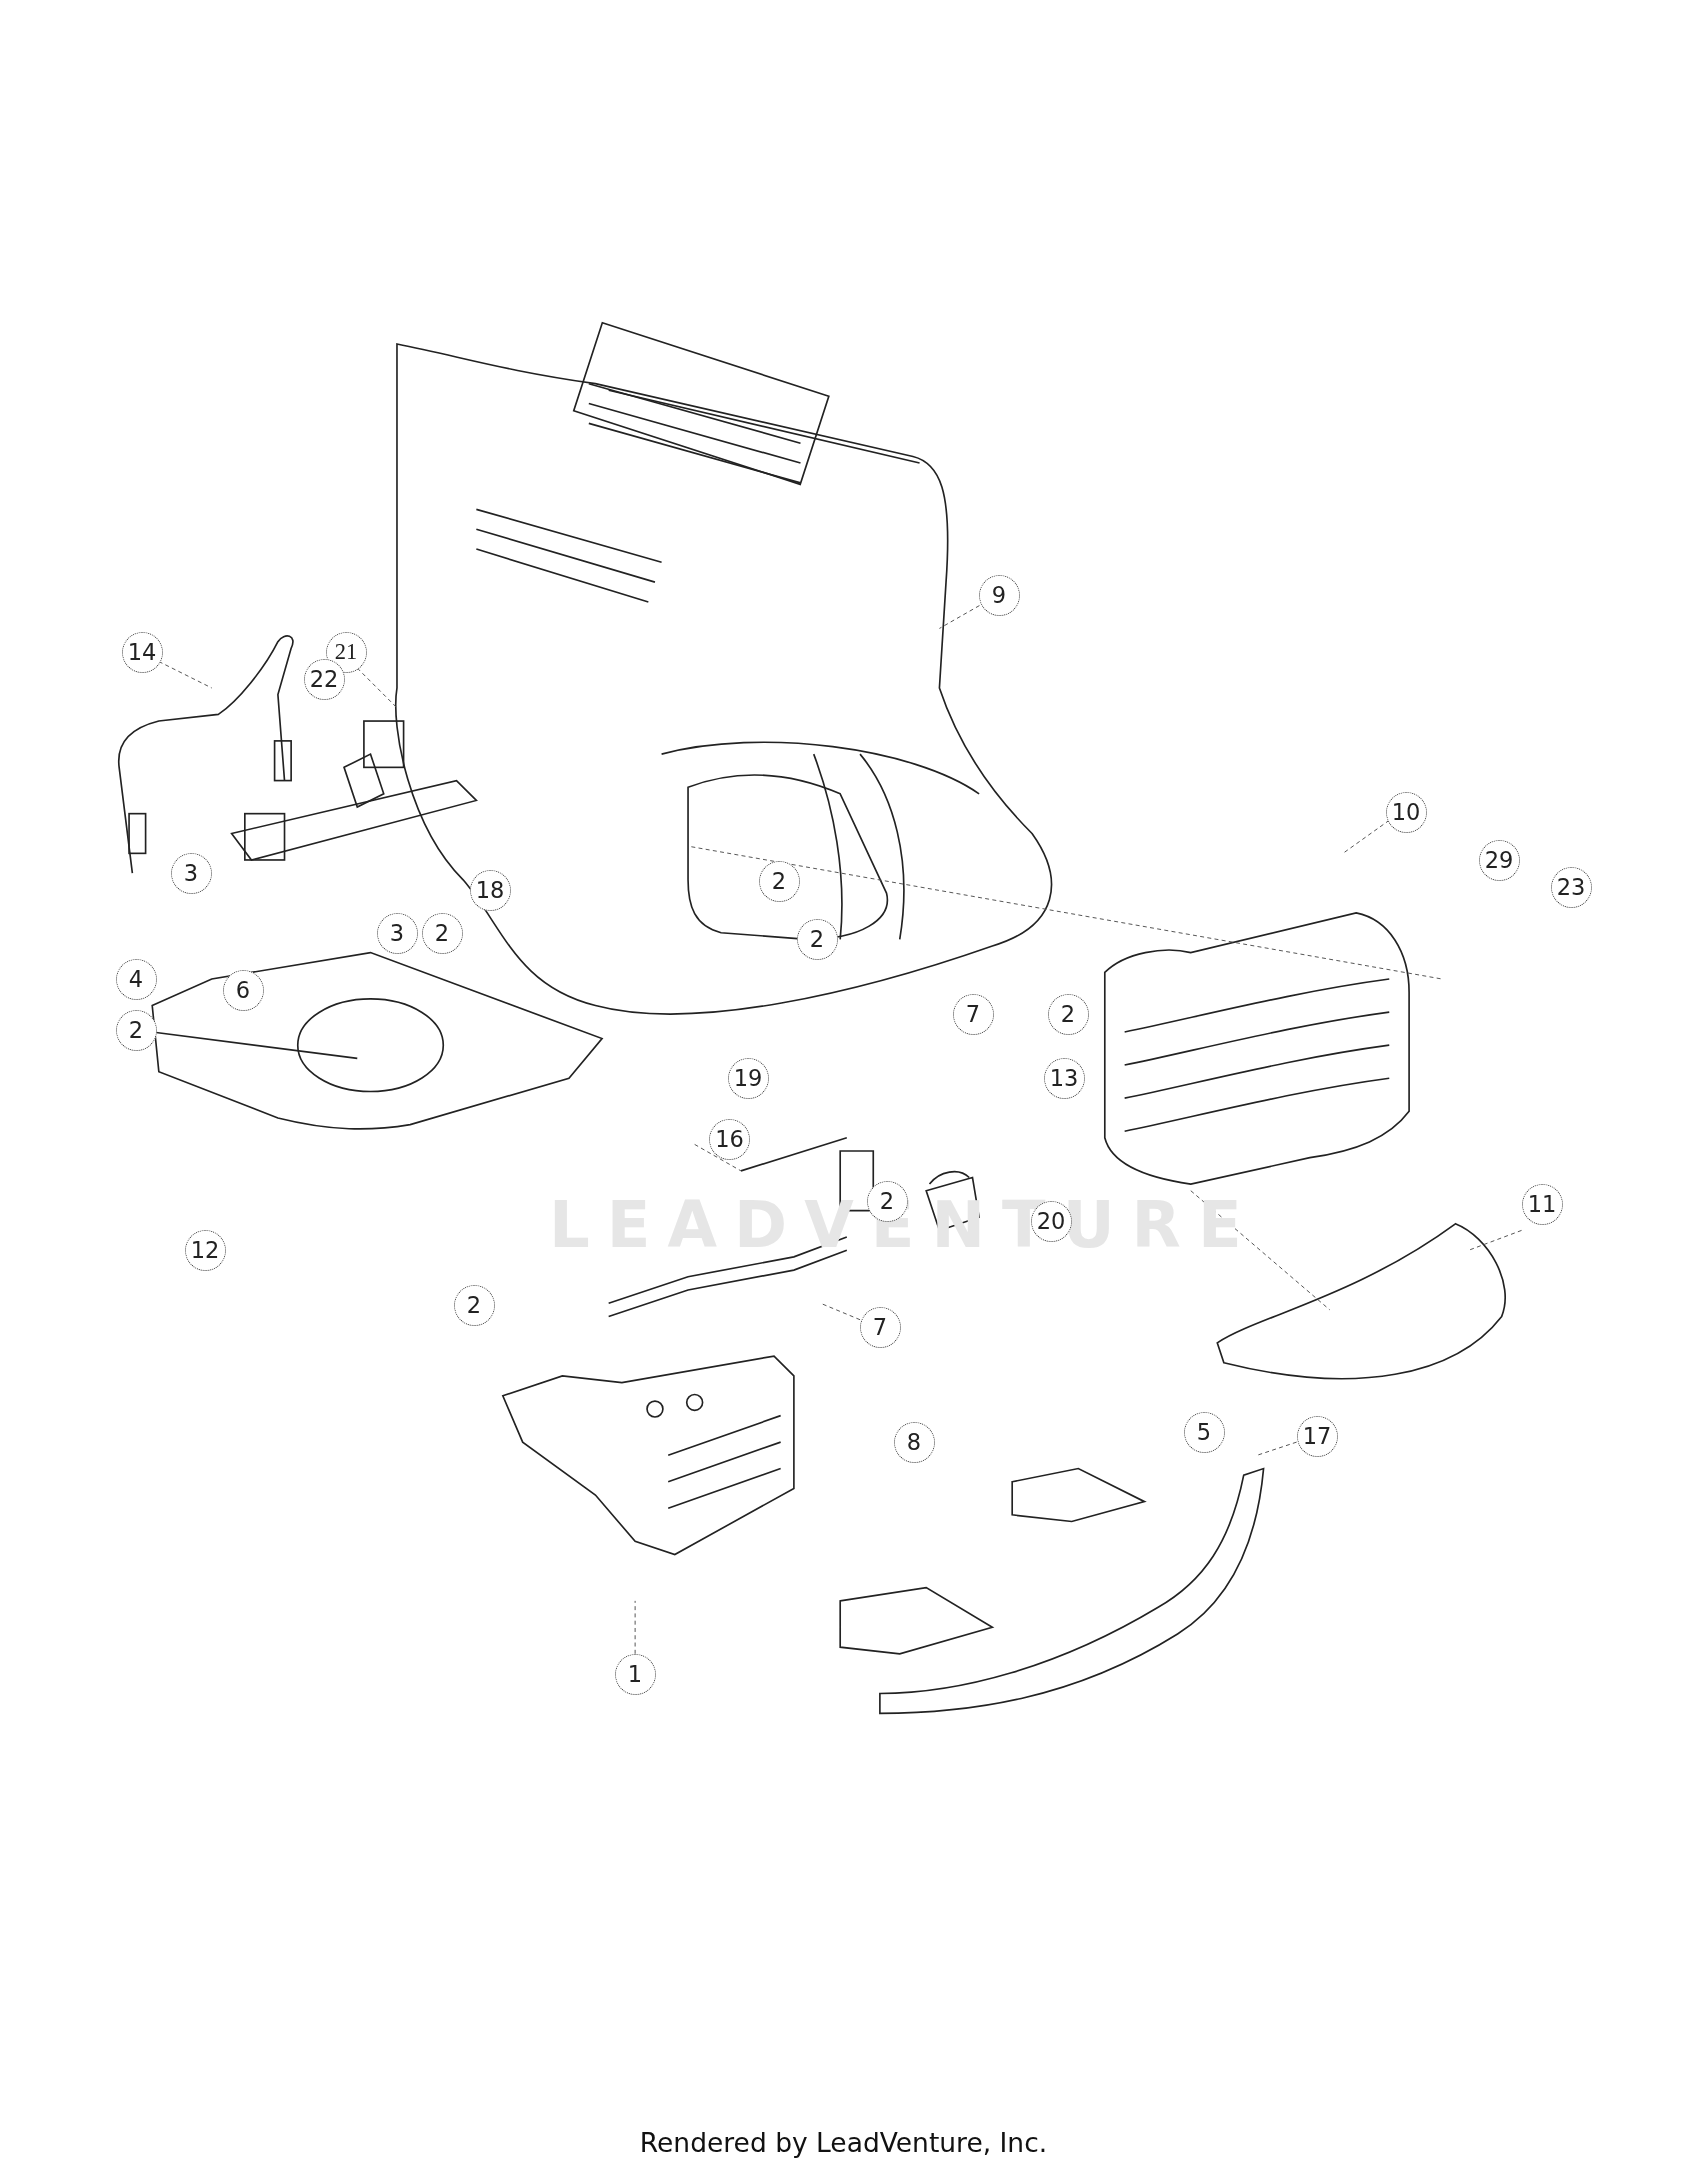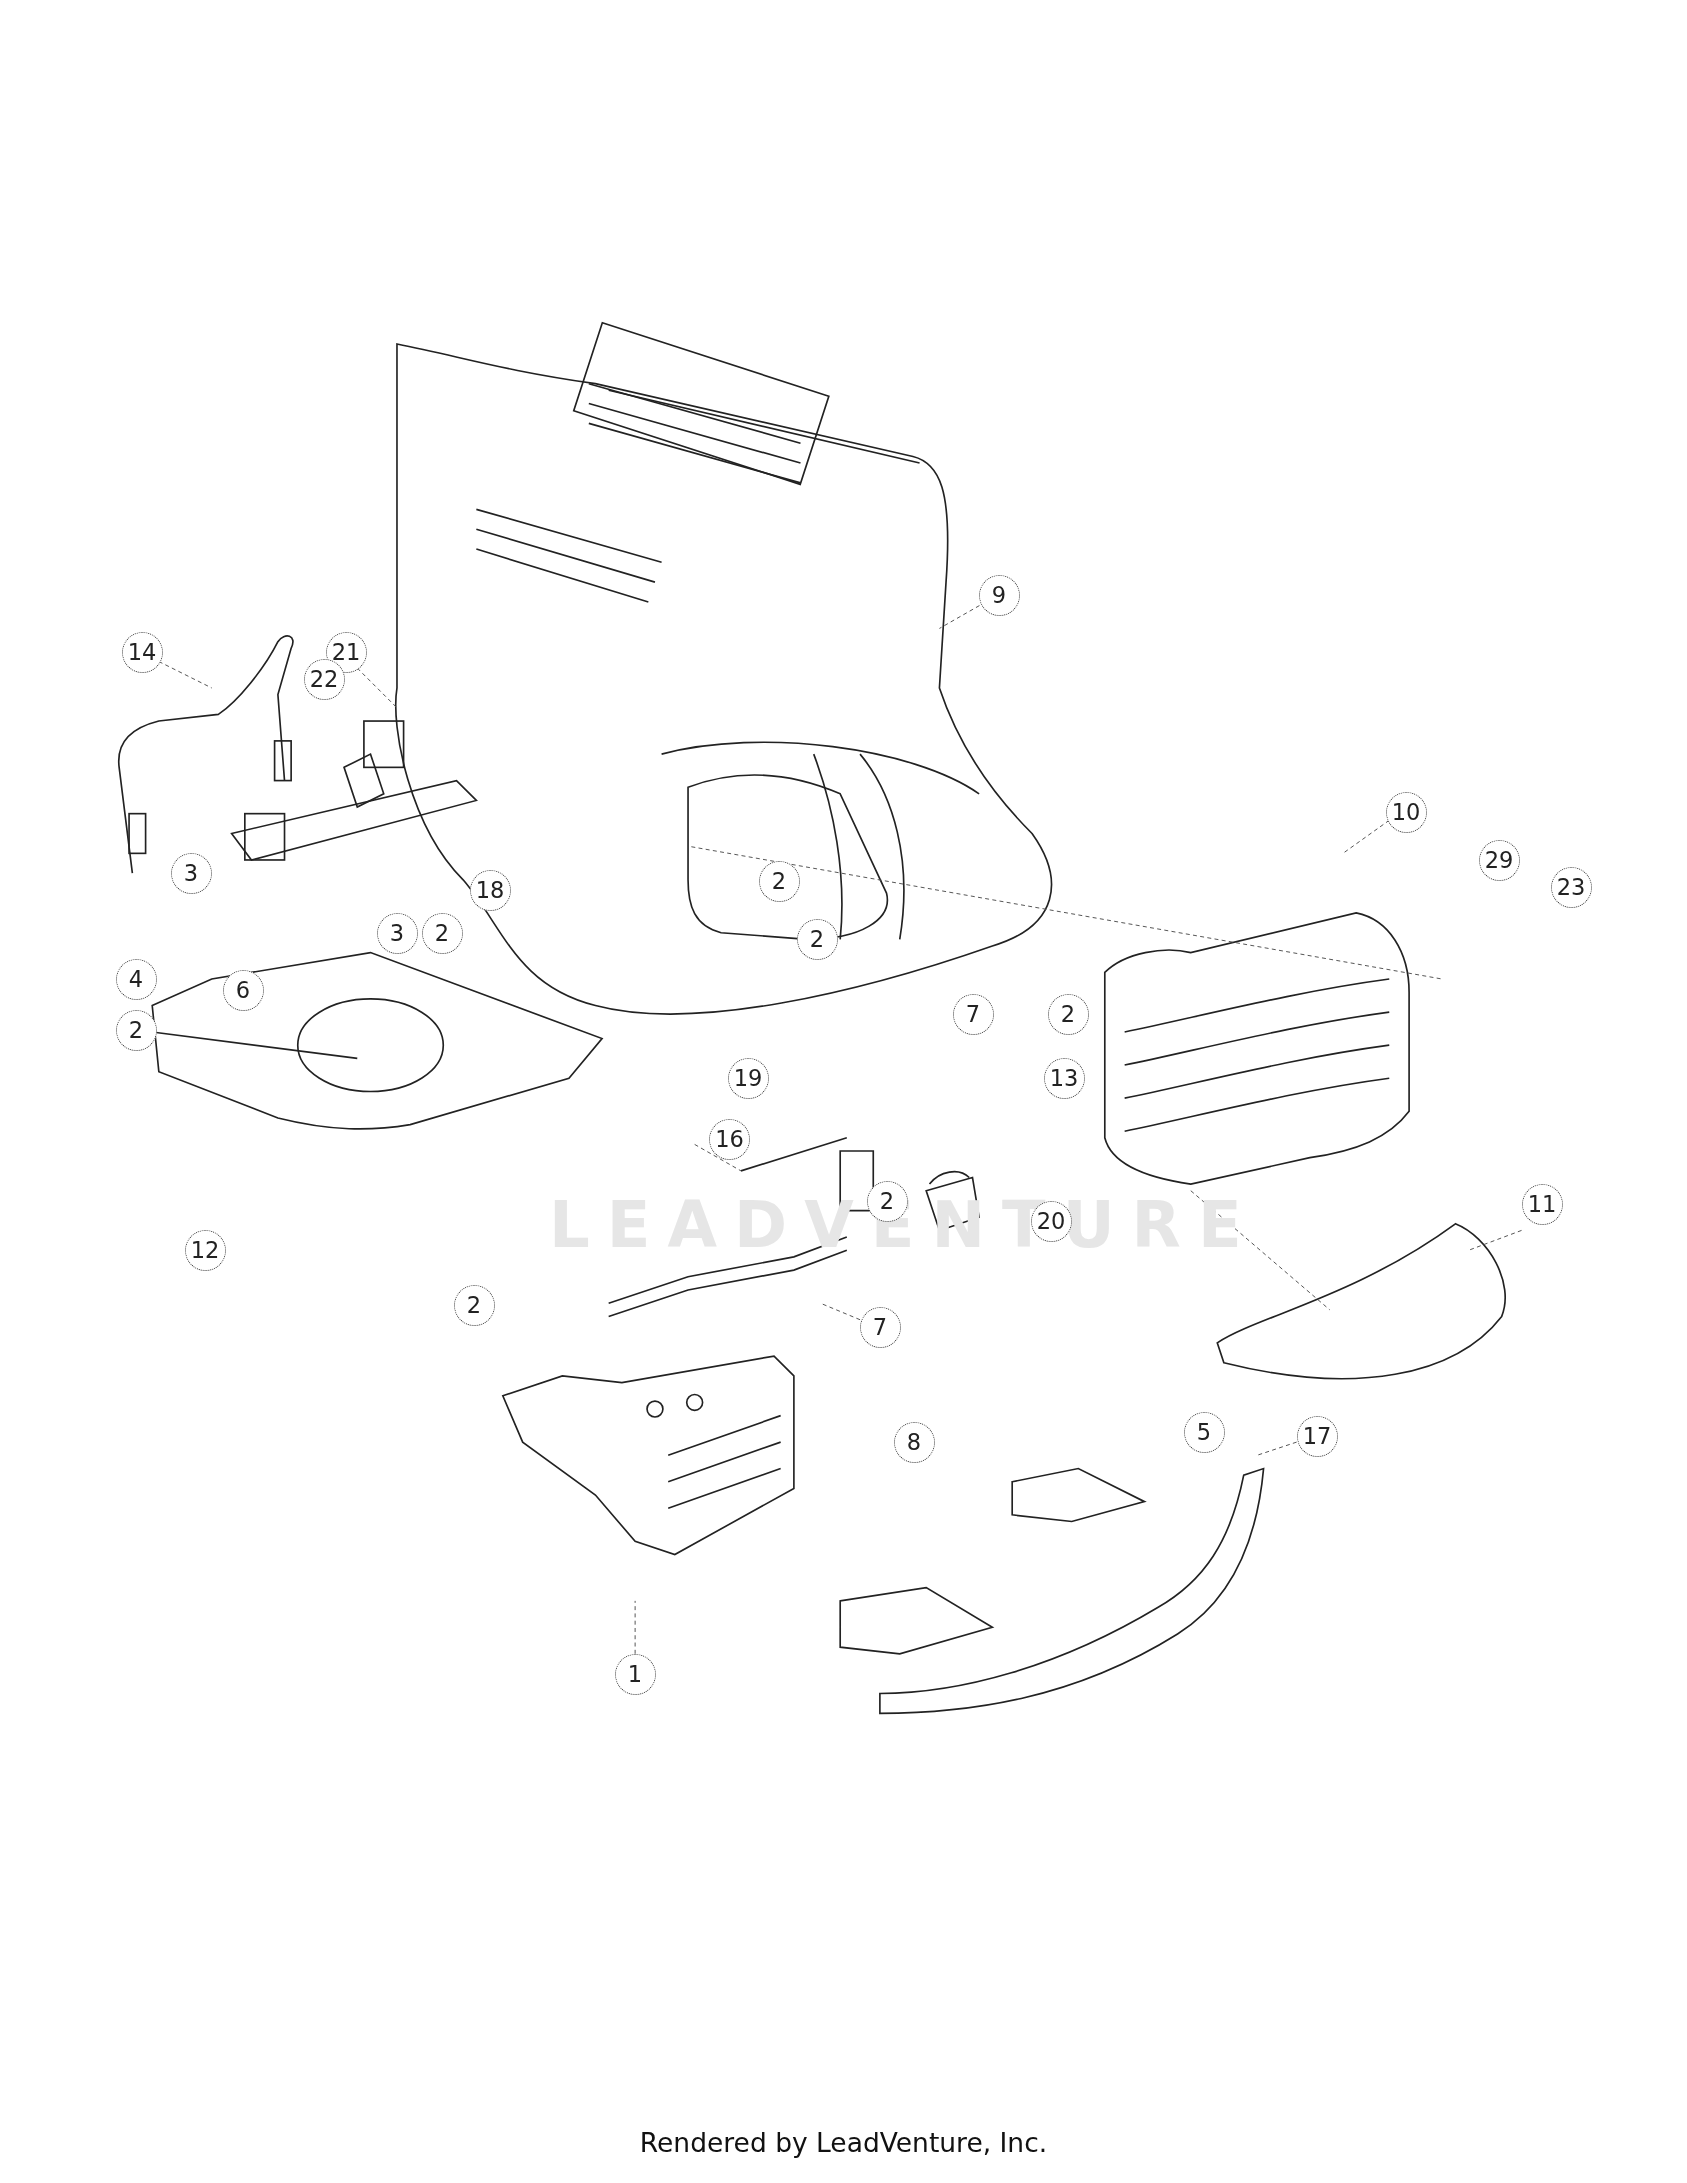--- a/index.html
+++ b/index.html
@@ -97,21 +97,21 @@
     <line x1="1960" y1="2180" x2="1900" y2="2200"></line>
     <line x1="1045" y1="1280" x2="2180" y2="1480"></line>
     <line x1="1800" y1="1800" x2="2010" y2="1980"></line>
   </g>
 </svg>
 
 <div class="watermark">LEADVENTURE</div>
 
 <div id="callouts">
     <div class="callout" style="left: 142px; top: 652px;">14</div>
-    <div class="callout" style="left: 346px; top: 652px;">21</div>
+    <div class="callout" style="left: 346px; top: 652px; font-family: Liberation Serif, serif;">21</div>
     <div class="callout" style="left: 324px; top: 679px;">22</div>
     <div class="callout" style="left: 999px; top: 595px;">9</div>
     <div class="callout" style="left: 191px; top: 873px;">3</div>
     <div class="callout" style="left: 490px; top: 890px;">18</div>
     <div class="callout" style="left: 442px; top: 933px;">2</div>
     <div class="callout" style="left: 397px; top: 933px;">3</div>
     <div class="callout" style="left: 136px; top: 979px;">4</div>
     <div class="callout" style="left: 243px; top: 990px;">6</div>
     <div class="callout" style="left: 136px; top: 1030px;">2</div>
     <div class="callout" style="left: 779px; top: 881px;">2</div>

